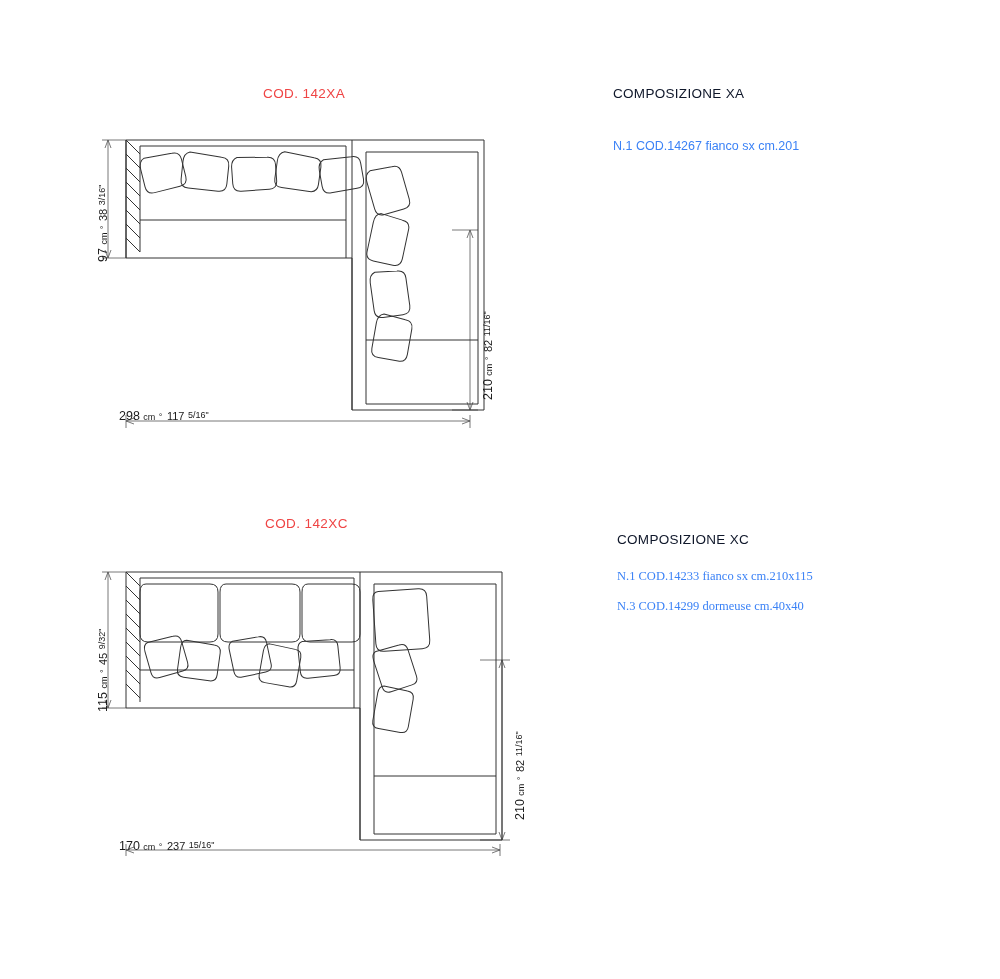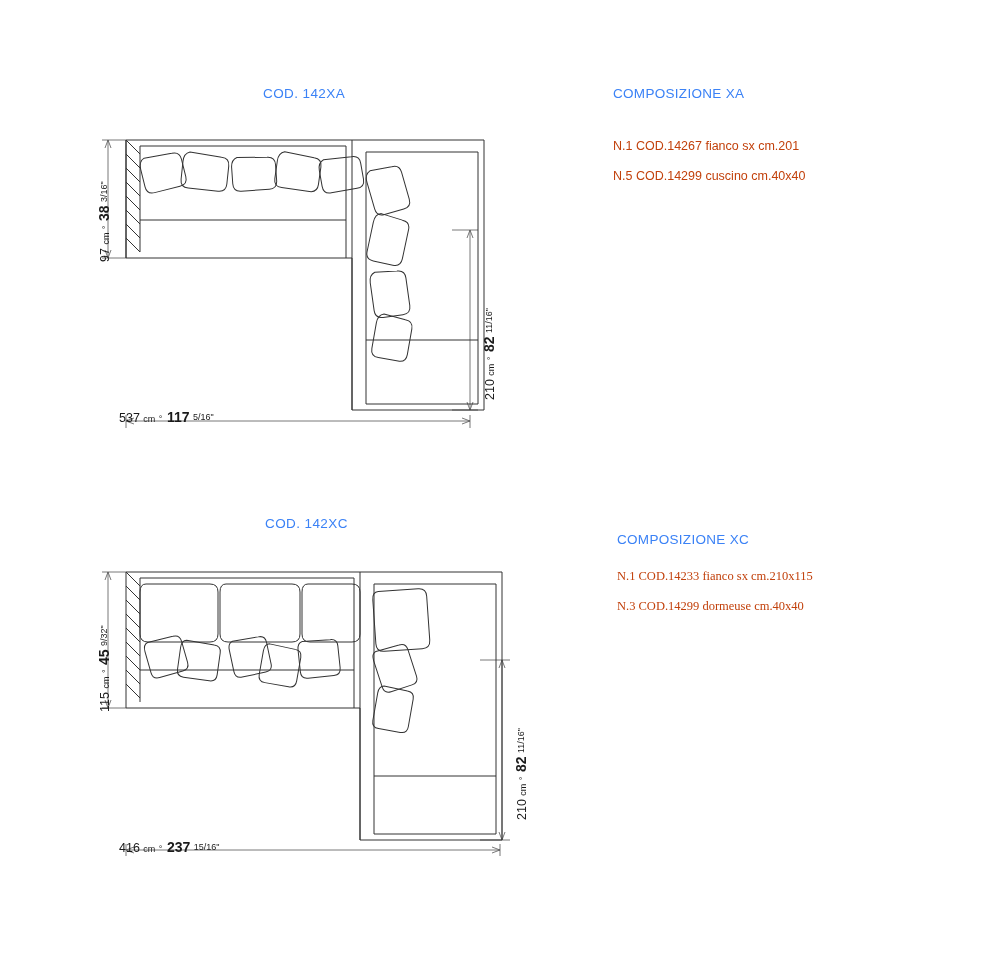--- a/index.html
+++ b/index.html
@@ -20,40 +20,40 @@
     left: 0;
     width: 1000px;
   }
   .block-a { top: 0; height: 470px; }
   .block-c { top: 430px; height: 470px; }
 
   .cod-title {
     position: absolute;
     font-size: 13.5px;
     letter-spacing: 0.4px;
-    color: #3b82f6;
+    color: #ef4444;
     white-space: nowrap;
   }
   .comp-title {
     position: absolute;
     font-size: 13.5px;
     letter-spacing: 0.3px;
-    color: #3b82f6;
+    color: #0f172a;
     white-space: nowrap;
   }
   .comp-list {
     position: absolute;
     margin: 0;
     padding: 0;
     list-style: none;
   }
   .comp-list li {
     font-size: 12.5px;
     line-height: 30px;
-    color: #c2410c;
+    color: #3b82f6;
     white-space: nowrap;
   }
 
   .drawing {
     position: absolute;
   }
 
   
   .dim-v {
     position: absolute;
@@ -65,35 +65,34 @@
   }
   .dim-h {
     position: absolute;
     white-space: nowrap;
     font-size: 12.5px;
     color: #1a1a1a;
   }
   .dim-num { font-size: 12.5px; }
   .dim-unit { font-size: 9px; }
   .dim-deg { font-size: 9px; letter-spacing: 1px; }
-  .dim-in { font-size: 14px; font-weight: bold; }
+  .dim-in { font-size: 11px; }
   .dim-frac { font-size: 9px; vertical-align: 2px; }
 </style>
 </head>
 <body>
 
 <div class="block block-a">
 
   <div class="cod-title" style="left:263px; top:86px;">COD. 142XA</div>
 
   <div class="comp-title" style="left:613px; top:86px;">COMPOSIZIONE XA</div>
 
   <ul class="comp-list" style="left:613px; top:131px;">
     <li>N.1 COD.14267 fianco sx cm.201</li>
-    <li>N.5 COD.14299 cuscino cm.40x40</li>
   </ul>
 
   <svg class="drawing" style="left:80px; top:110px;" width="440" height="330" viewBox="0 0 440 330">
     <g fill="none" stroke="#333333" stroke-width="1" stroke-linejoin="round">
 
       <g stroke="#555555" stroke-width="0.8">
         <line x1="22" y1="30" x2="46" y2="30"></line>
         <line x1="22" y1="148" x2="46" y2="148"></line>
         <line x1="28" y1="30" x2="28" y2="148"></line>
         <line x1="28" y1="30" x2="25" y2="38"></line>
@@ -166,21 +165,21 @@
 
   <div class="dim-v" style="left:481px; top:400px;">
     <span class="dim-num">210</span>
     <span class="dim-unit">cm</span>
     <span class="dim-deg">°</span>
     <span class="dim-in">82</span>
     <span class="dim-frac">11/16"</span>
   </div>
 
   <div class="dim-h" style="left:119px; top:409px;">
-    <span class="dim-num">537</span>
+    <span class="dim-num">298</span>
     <span class="dim-unit">cm</span>
     <span class="dim-deg">°</span>
     <span class="dim-in">117</span>
     <span class="dim-frac">5/16"</span>
   </div>
 </div>
 
 <div class="block block-c">
 
   <div class="cod-title" style="left:265px; top:86px;">COD. 142XC</div>
@@ -274,19 +273,19 @@
 
   <div class="dim-v" style="left:513px; top:390px;">
     <span class="dim-num">210</span>
     <span class="dim-unit">cm</span>
     <span class="dim-deg">°</span>
     <span class="dim-in">82</span>
     <span class="dim-frac">11/16"</span>
   </div>
 
   <div class="dim-h" style="left:119px; top:409px;">
-    <span class="dim-num">416</span>
+    <span class="dim-num">170</span>
     <span class="dim-unit">cm</span>
     <span class="dim-deg">°</span>
     <span class="dim-in">237</span>
     <span class="dim-frac">15/16"</span>
   </div>
 </div>
 
 </body></html>

